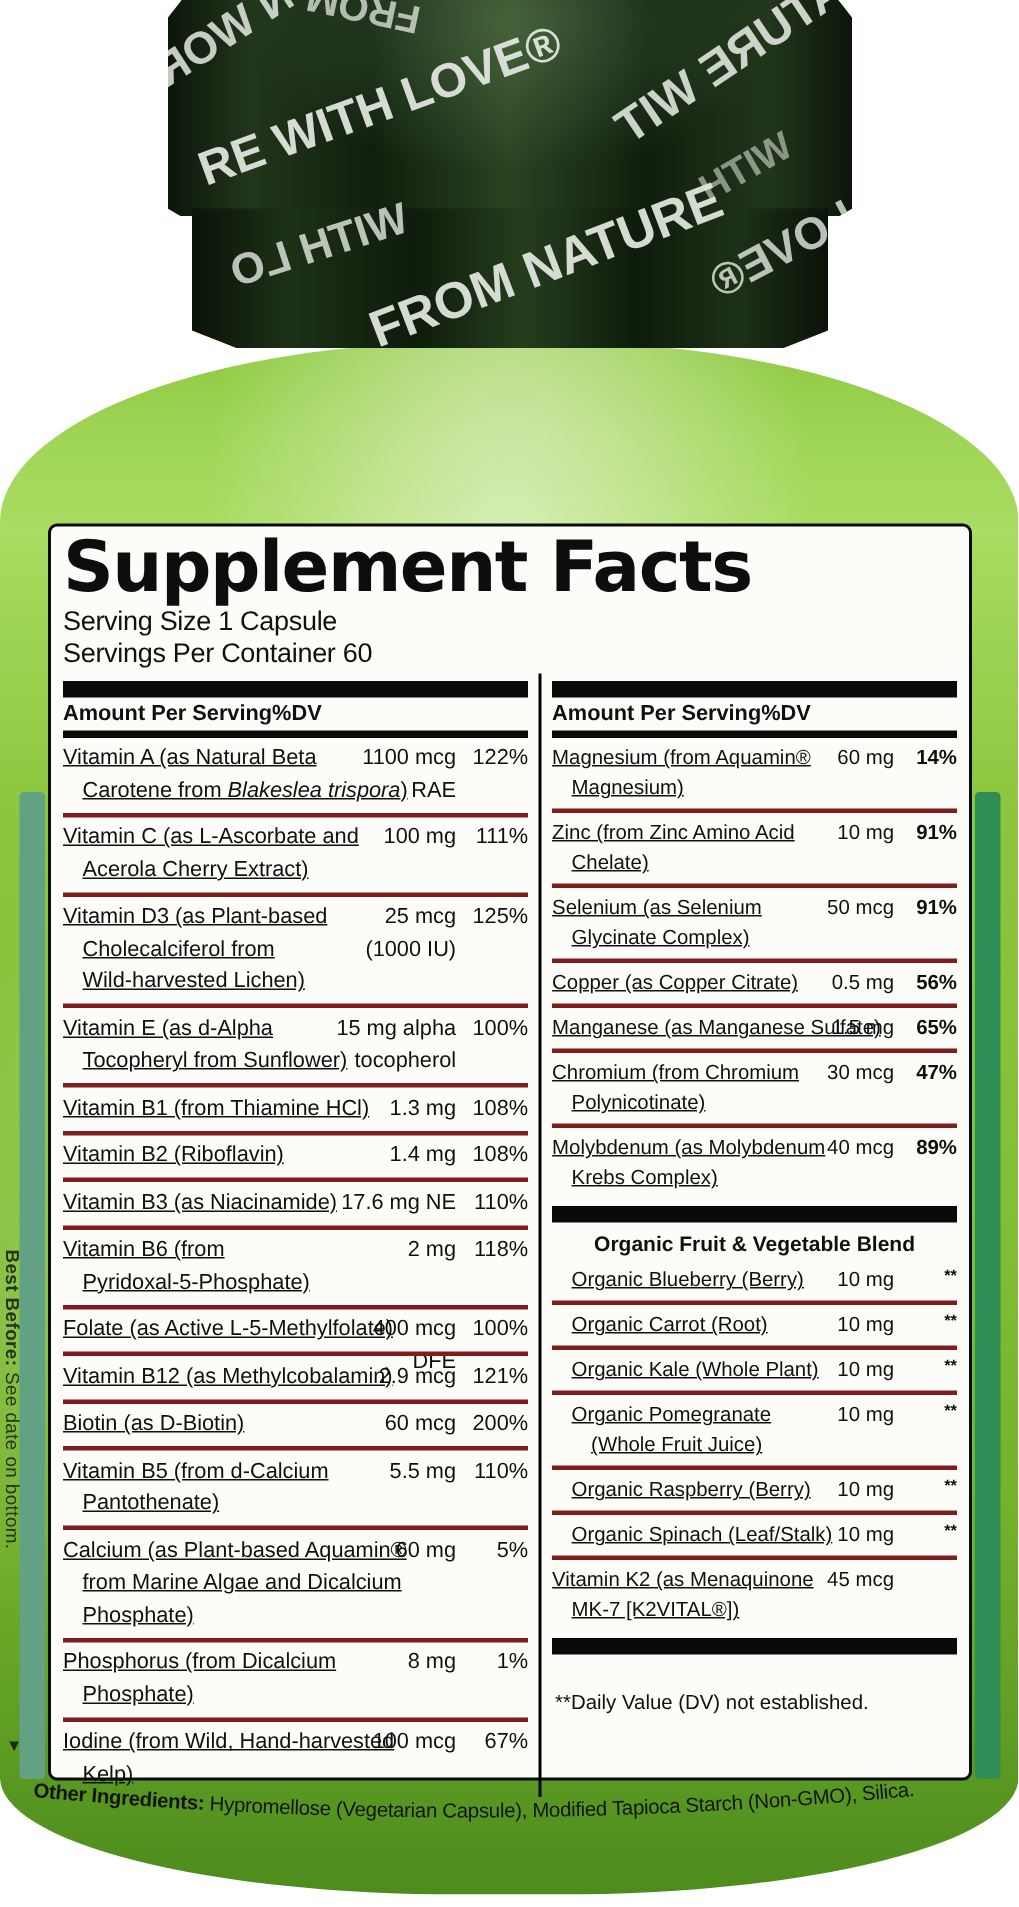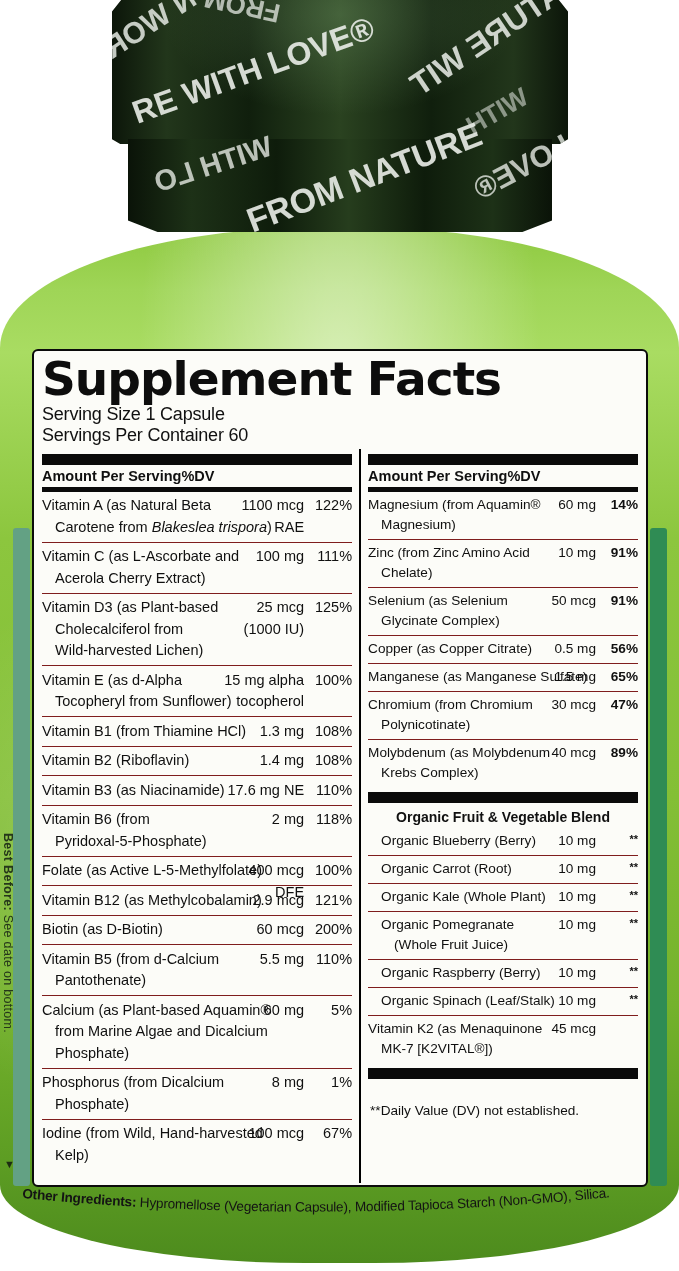--- a/index.html
+++ b/index.html
@@ -47,25 +47,25 @@
   #lbl-title{font-family:"DejaVu Sans","Liberation Sans",sans-serif;font-weight:bold;
     font-size:47px;line-height:1.04;letter-spacing:-1px;color:#0d0d0d;}
   .serv{font-size:18px;line-height:21px;letter-spacing:-.2px;}
   #cols{display:flex;flex:1;margin-top:3px;}
   .col{box-sizing:border-box;}
   .col-left{width:53.2%;padding-right:7px;}
   .col-right{width:46.8%;border-left:2.5px solid #000;padding-left:7px;}
   .bar-thick{height:11px;background:#0a0a0a;margin-top:5px;}
   .bar-med{height:5px;background:#0a0a0a;margin-top:1px;}
   .colhead{display:flex;justify-content:flex-start;font-weight:bold;font-size:14.5px;padding:3px 0 2px;}
-  .rows .row{position:relative;padding:3.5px 0;border-top:1px solid #7f1d1d;}
+  .rows .row{position:relative;padding:3.5px 0;border-top:3px solid #7f1d1d;}
   .rows .row:first-child{border-top:none;}
   .col-left .row{font-size:14.5px;line-height:21.5px;}
   .col-right .row{font-size:13.6px;line-height:20px;}
-  .n{display:block;white-space:pre-line;padding-left:13px;text-indent:-13px;}
+  .n{display:block;white-space:pre-line;padding-left:13px;text-indent:-13px;text-decoration:underline;}
   .indent .n{padding-left:26px;text-indent:-13px;}
   .a{position:absolute;top:3.5px;text-align:right;white-space:pre-line;}
   .d{position:absolute;top:3.5px;right:0;text-align:right;}
   .col-left .a{right:48px;width:96px;}
   .col-left .d{width:44px;}
   .col-right .a{right:42px;width:80px;}
   .col-right .d{width:38px;font-weight:bold;}
   .d.sup{font-size:11px;top:1px;}
   .blend-head{font-weight:bold;font-size:14px;padding:6px 0 3px;text-align:center;}
   .footnote{font-size:13.6px;margin-top:24px;padding-left:2px;}

